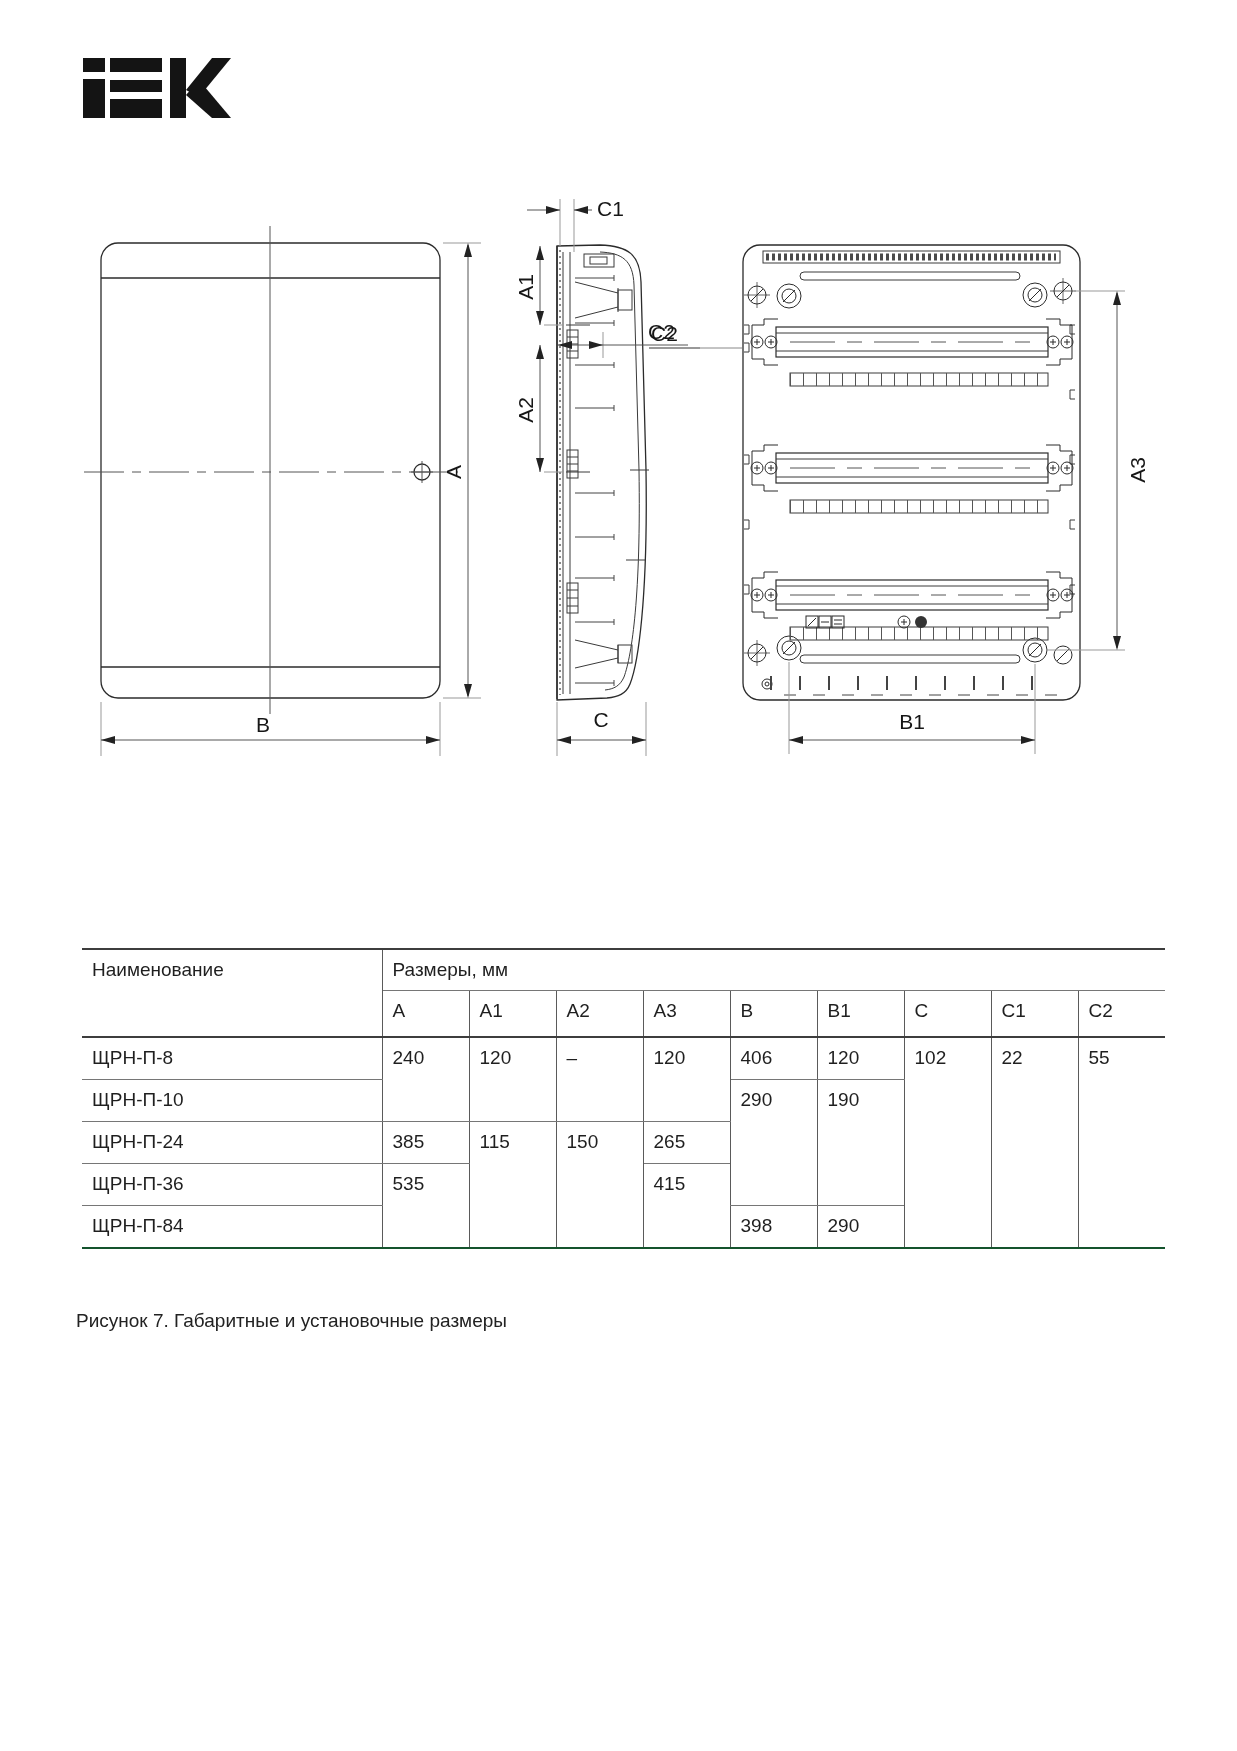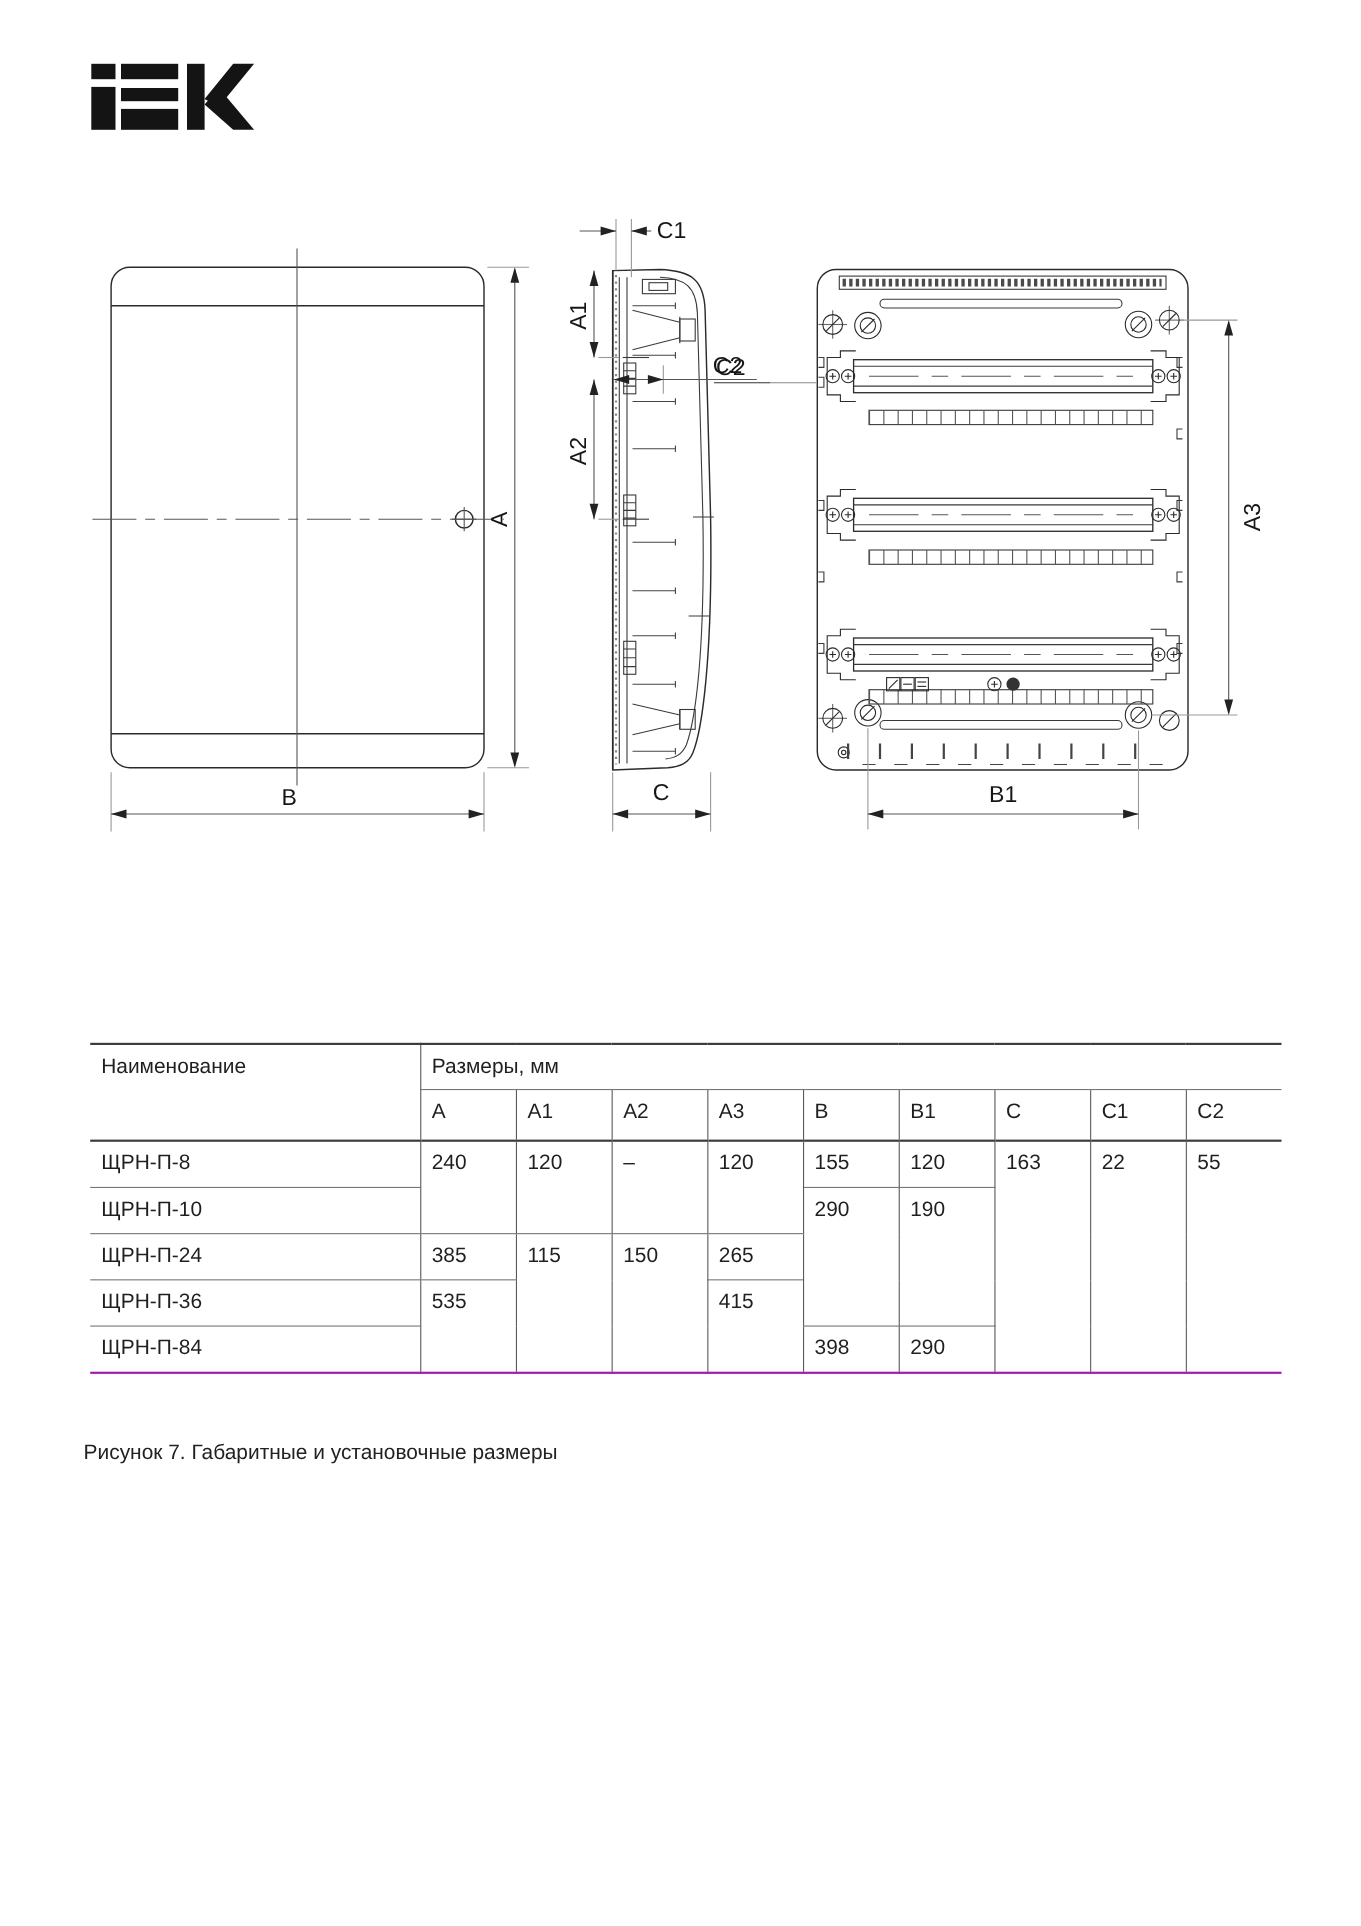--- a/index.html
+++ b/index.html
@@ -3,21 +3,21 @@
 <meta charset="utf-8">
 <style>
   html,body{margin:0;padding:0;background:#fff;}
   .page{position:relative;width:1237px;height:1751px;background:#ffffff;overflow:hidden;
         font-family:"Liberation Sans","DejaVu Sans",sans-serif;color:#1f1f1f;}
   svg text{font-family:"Liberation Sans","DejaVu Sans",sans-serif;font-size:21px;fill:#161616;}
 
   
   .dim-table-wrap{position:absolute;left:82px;top:948px;}
   table.dims{border-collapse:collapse;table-layout:fixed;width:1083px;
-             border-top:2px solid #3d3d3d;border-bottom:2px solid #a21caf;}
+             border-top:2px solid #3d3d3d;border-bottom:2px solid #14532d;}
   table.dims th,table.dims td{
       font-size:19px;font-weight:normal;text-align:left;
       padding:9px 4px 0 10px;vertical-align:top;
       border-left:1px solid #5a5a5a;border-right:1px solid #5a5a5a;
       border-top:1px solid #767676;border-bottom:1px solid #767676;}
   table.dims .h1 th{height:31px;}
   table.dims .h2 th{height:36px;}
   table.dims td{height:32px;margin-top:20px;}
   table.dims .first{border-left:none;}
   table.dims .last{border-right:none;}
@@ -326,23 +326,23 @@
         <th>C</th>
         <th>C1</th>
         <th class="last">C2</th>
       </tr>
       <tr class="t-data">
         <td class="first">ЩРН-П-8</td>
         <td rowspan="2">240</td>
         <td rowspan="2">120</td>
         <td rowspan="2">–</td>
         <td rowspan="2">120</td>
-        <td>155</td>
+        <td>406</td>
         <td>120</td>
-        <td rowspan="5">163</td>
+        <td rowspan="5">102</td>
         <td rowspan="5">22</td>
         <td rowspan="5" class="last">55</td>
       </tr>
       <tr class="t-data">
         <td class="first">ЩРН-П-10</td>
         <td rowspan="3">290</td>
         <td rowspan="3">190</td>
       </tr>
       <tr class="t-data">
         <td class="first">ЩРН-П-24</td>

